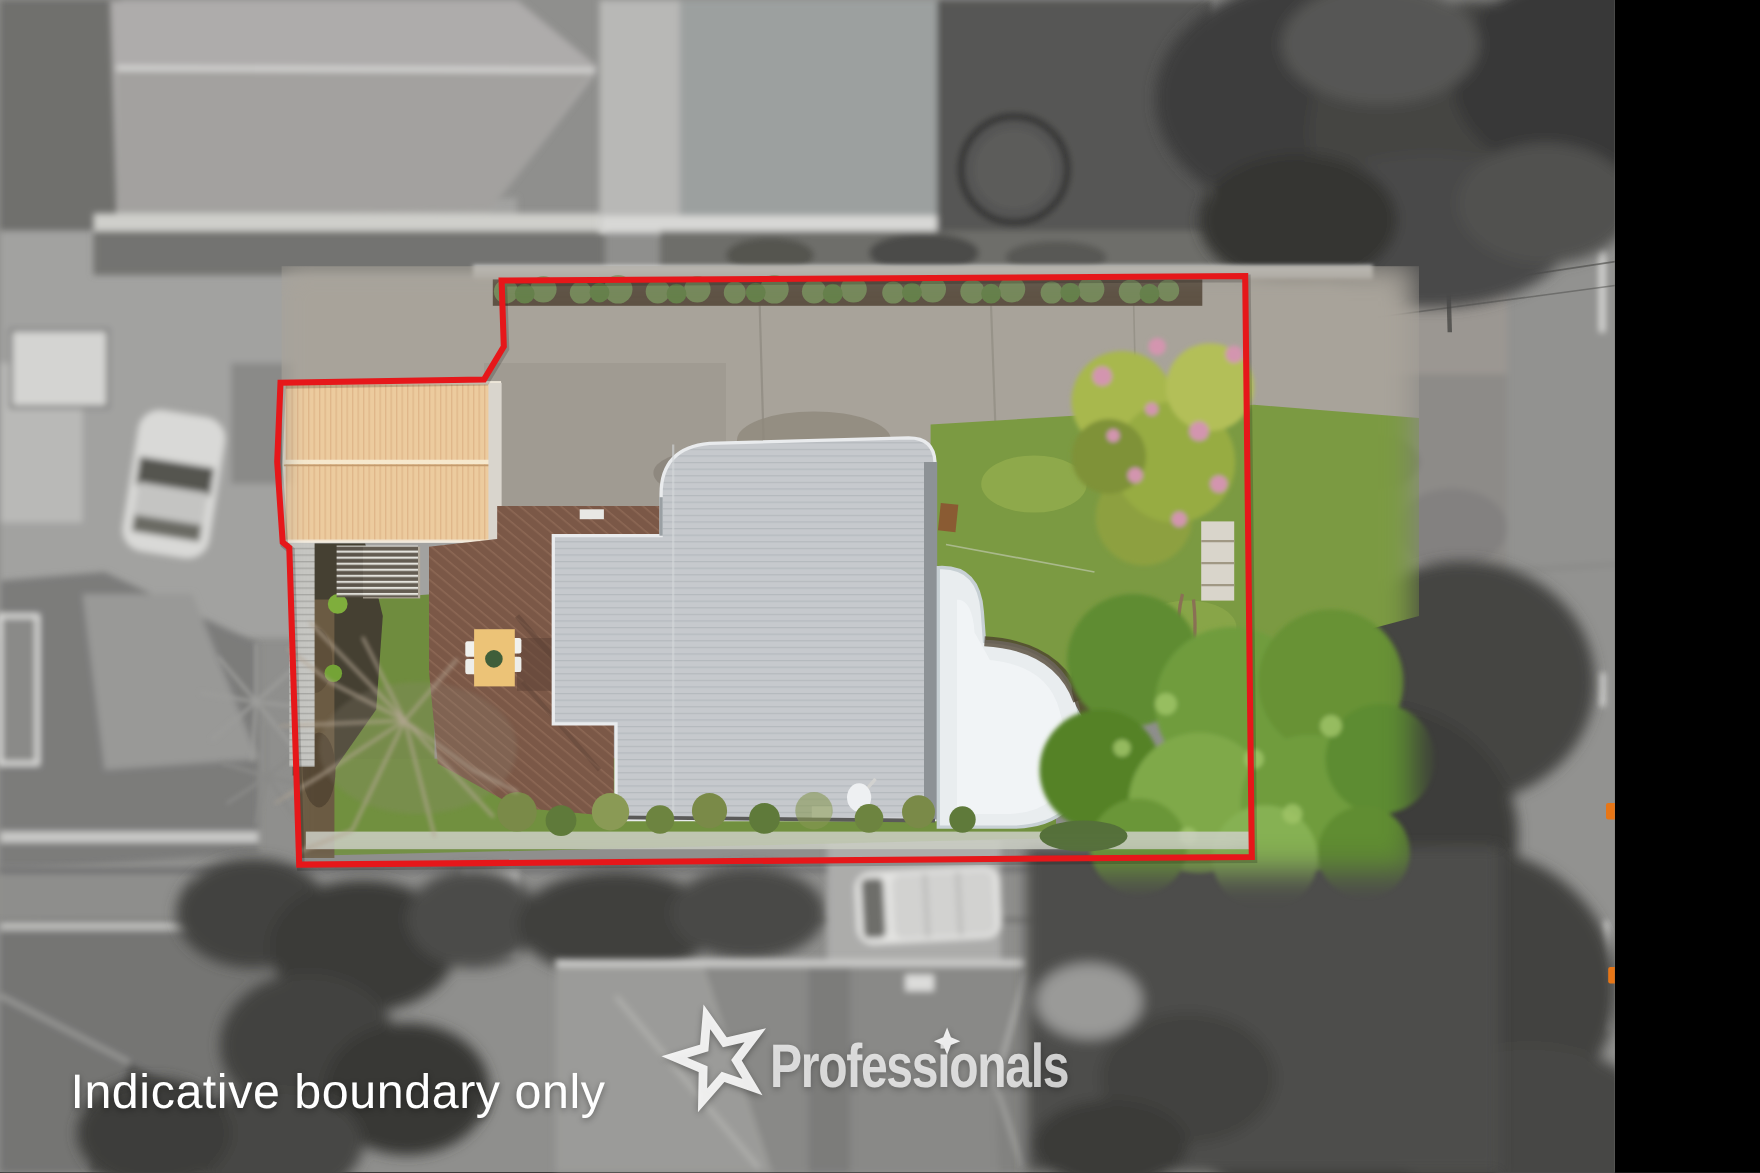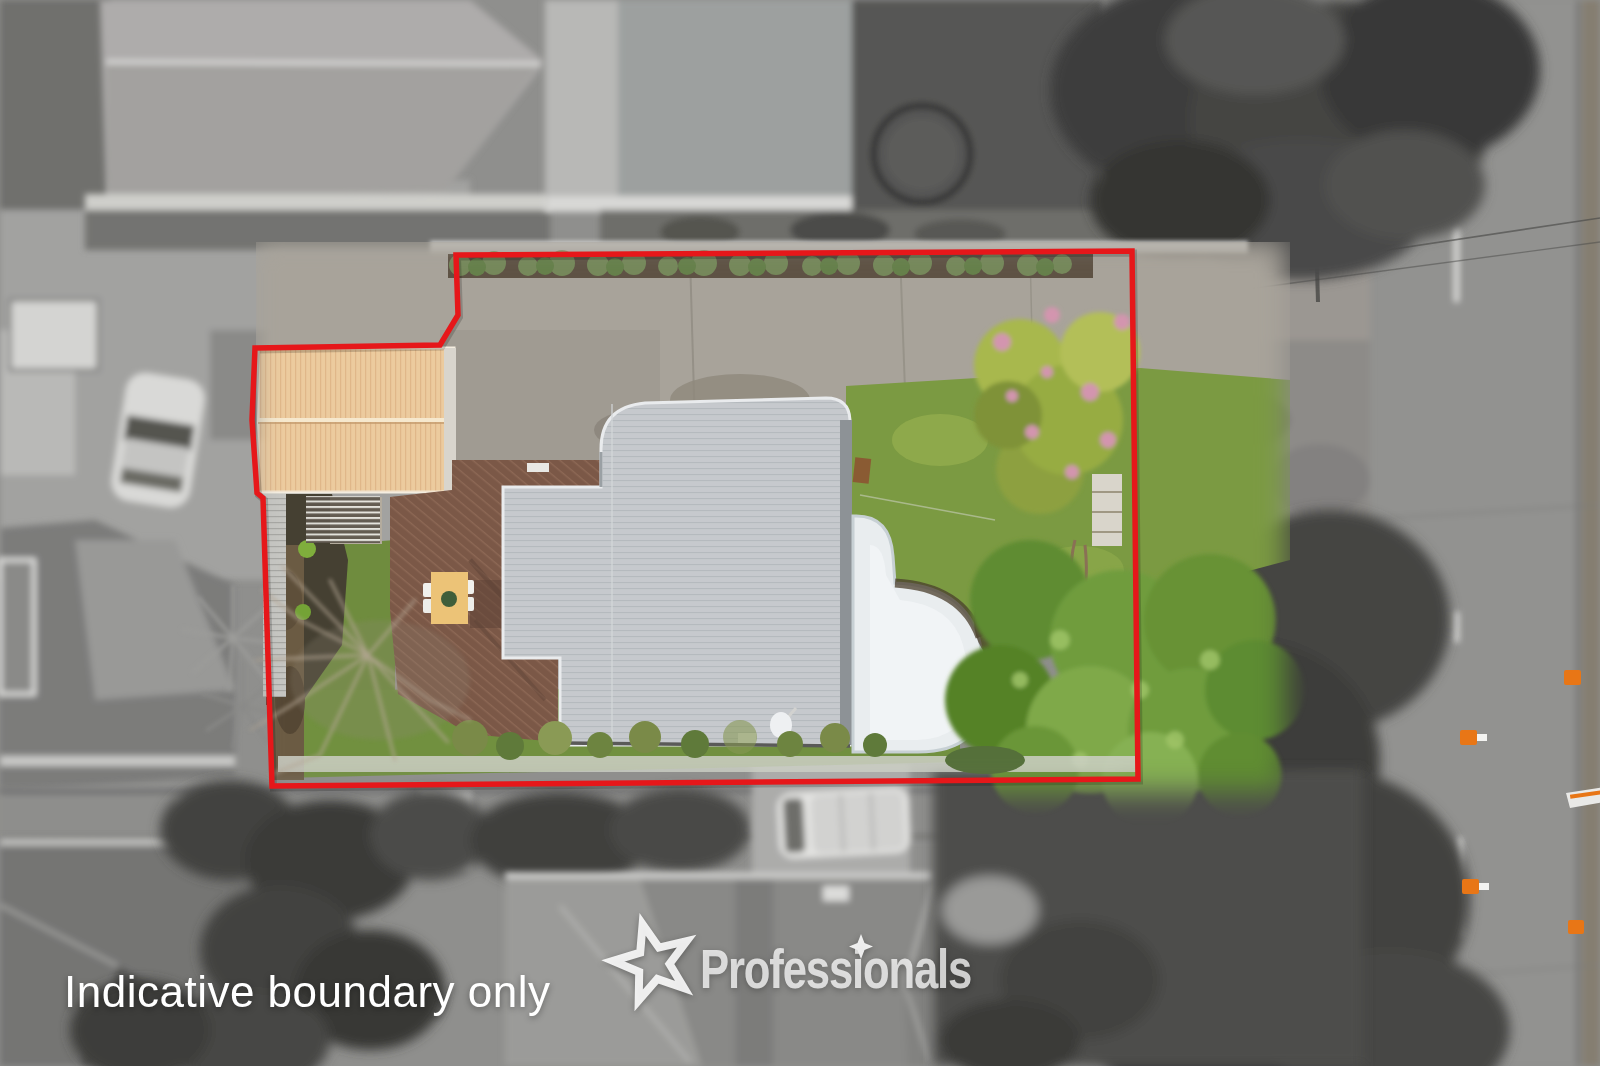--- a/index.html
+++ b/index.html
@@ -1,16 +1,16 @@
 <!DOCTYPE html>
 <html style="--boundary-red: #e6171a; --watermark-white: #ffffff; --shed-roof-tan: #eccb9e; --house-roof-gray: #c6cacd; --lawn-green: #7b9a42; --tree-green: #6f9c3e; --deck-brown: #7b5848; --pool-white: #e9edef; --cone-orange: #e87616;"><head>
 <meta charset="utf-8">
 <style>
   html,body{margin:0;padding:0;background:#000;}
-  .stage{position:relative;width:1600px;height:1066px;overflow:hidden;
+  .stage{position:relative;width:1468px;height:1066px;overflow:hidden;
          font-family:"Liberation Sans", sans-serif;}
   svg{display:block}
   .note-text{
     font-family:"Liberation Sans", sans-serif;
     font-size:44px;font-weight:400;letter-spacing:.5px;
     fill:var(--watermark-white,#fff);
     paint-order:stroke;
   }
   .brand-text{
     font-family:"Liberation Sans", sans-serif;

